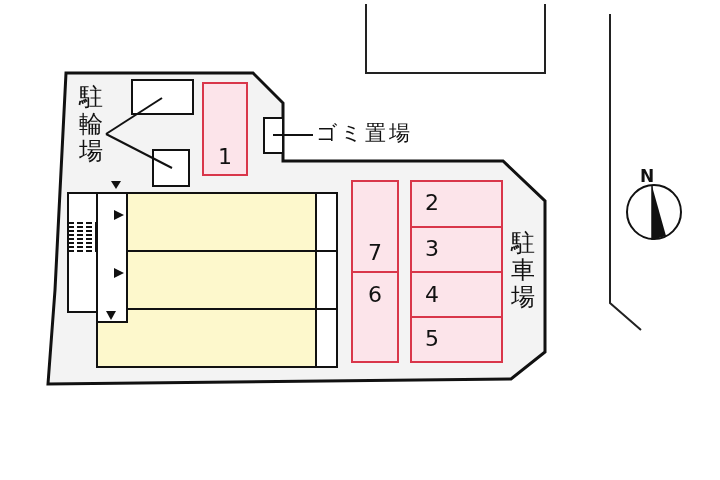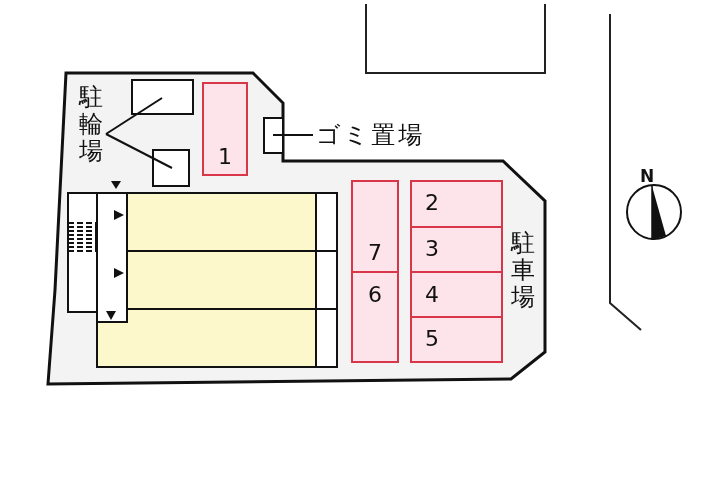--- a/index.html
+++ b/index.html
@@ -2,21 +2,21 @@
 <html><head>
 <meta charset="utf-8">
 <style>
   html, body { margin: 0; padding: 0; background: #ffffff; }
   body { width: 720px; height: 480px; position: relative; overflow: hidden;
          font-family: "DejaVu Sans", sans-serif; }
   svg { position: absolute; left: 0; top: 0; }
   .lbl { position: absolute; color: #111; font-family: "DejaVu Sans", sans-serif; }
   .vert { width: 26px; font-size: 24px; line-height: 27px; text-align: center; }
   .num { font-size: 22px; text-align: center; width: 40px; }
-  .horiz { font-size: 24px; letter-spacing: 3px; white-space: nowrap; text-align: center; }
+  .horiz { font-size: 21px; letter-spacing: 3px; white-space: nowrap; text-align: center; }
   .north { font-size: 17px; font-weight: bold; }
 </style>
 </head>
 <body>
 
 <svg width="720" height="480" viewBox="0 0 720 480">
 
   <polyline points="366,4 366,73 545,73 545,4" fill="none" stroke="#222" stroke-width="2"></polyline>
 
   <polyline points="610,14 610,303 641,330" fill="none" stroke="#222" stroke-width="2"></polyline>

